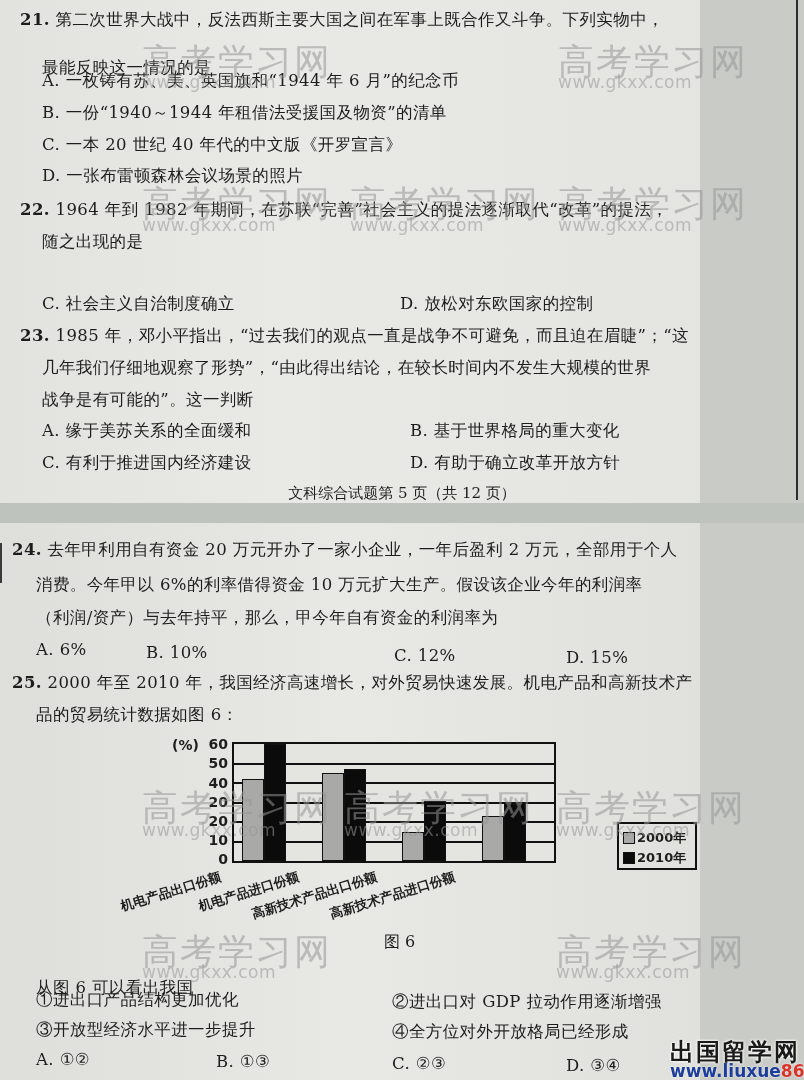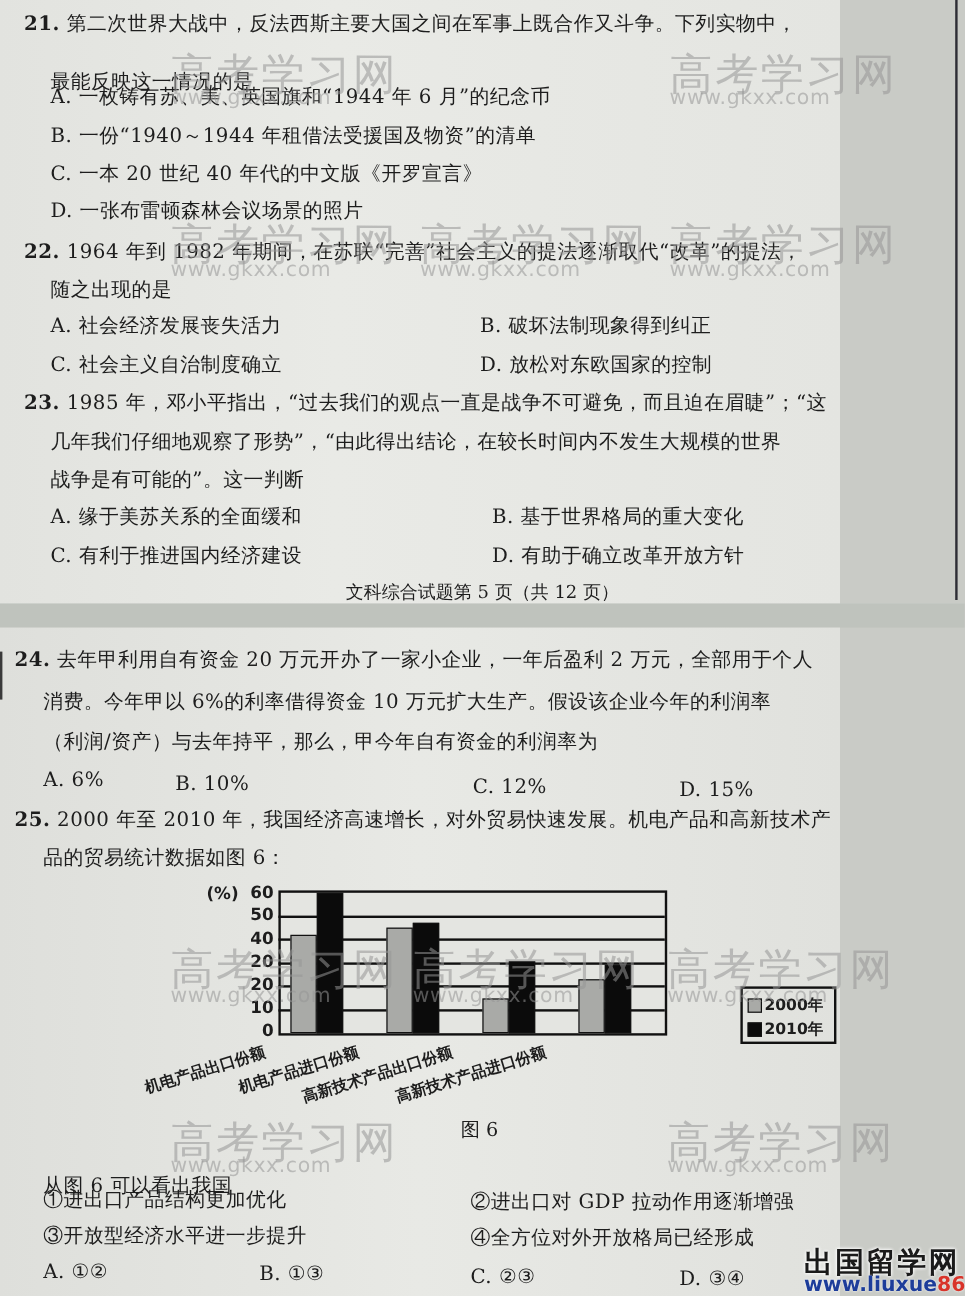--- a/index.html
+++ b/index.html
@@ -75,28 +75,20 @@
   <div class="line" style="left:42px;top:166px;">
     <span>D.</span>
     <span>一张布雷顿森林会议场景的照片</span>
   </div>
 
   <div class="line" style="left:20px;top:200px;">
     <span class="qnum">22.</span>
     <span>1964 年到 1982 年期间，在苏联“完善”社会主义的提法逐渐取代“改革”的提法，</span>
   </div>
   <div class="line" style="left:42px;top:232px;">随之出现的是</div>
-  <div class="line" style="left:42px;top:262px;">
-    <span>A.</span>
-    <span>社会经济发展丧失活力</span>
-  </div>
-  <div class="line" style="left:400px;top:262px;">
-    <span>B.</span>
-    <span>破坏法制现象得到纠正</span>
-  </div>
   <div class="line" style="left:42px;top:294px;">
     <span>C.</span>
     <span>社会主义自治制度确立</span>
   </div>
   <div class="line" style="left:400px;top:294px;">
     <span>D.</span>
     <span>放松对东欧国家的控制</span>
   </div>
 
   <div class="line" style="left:20px;top:326px;">

